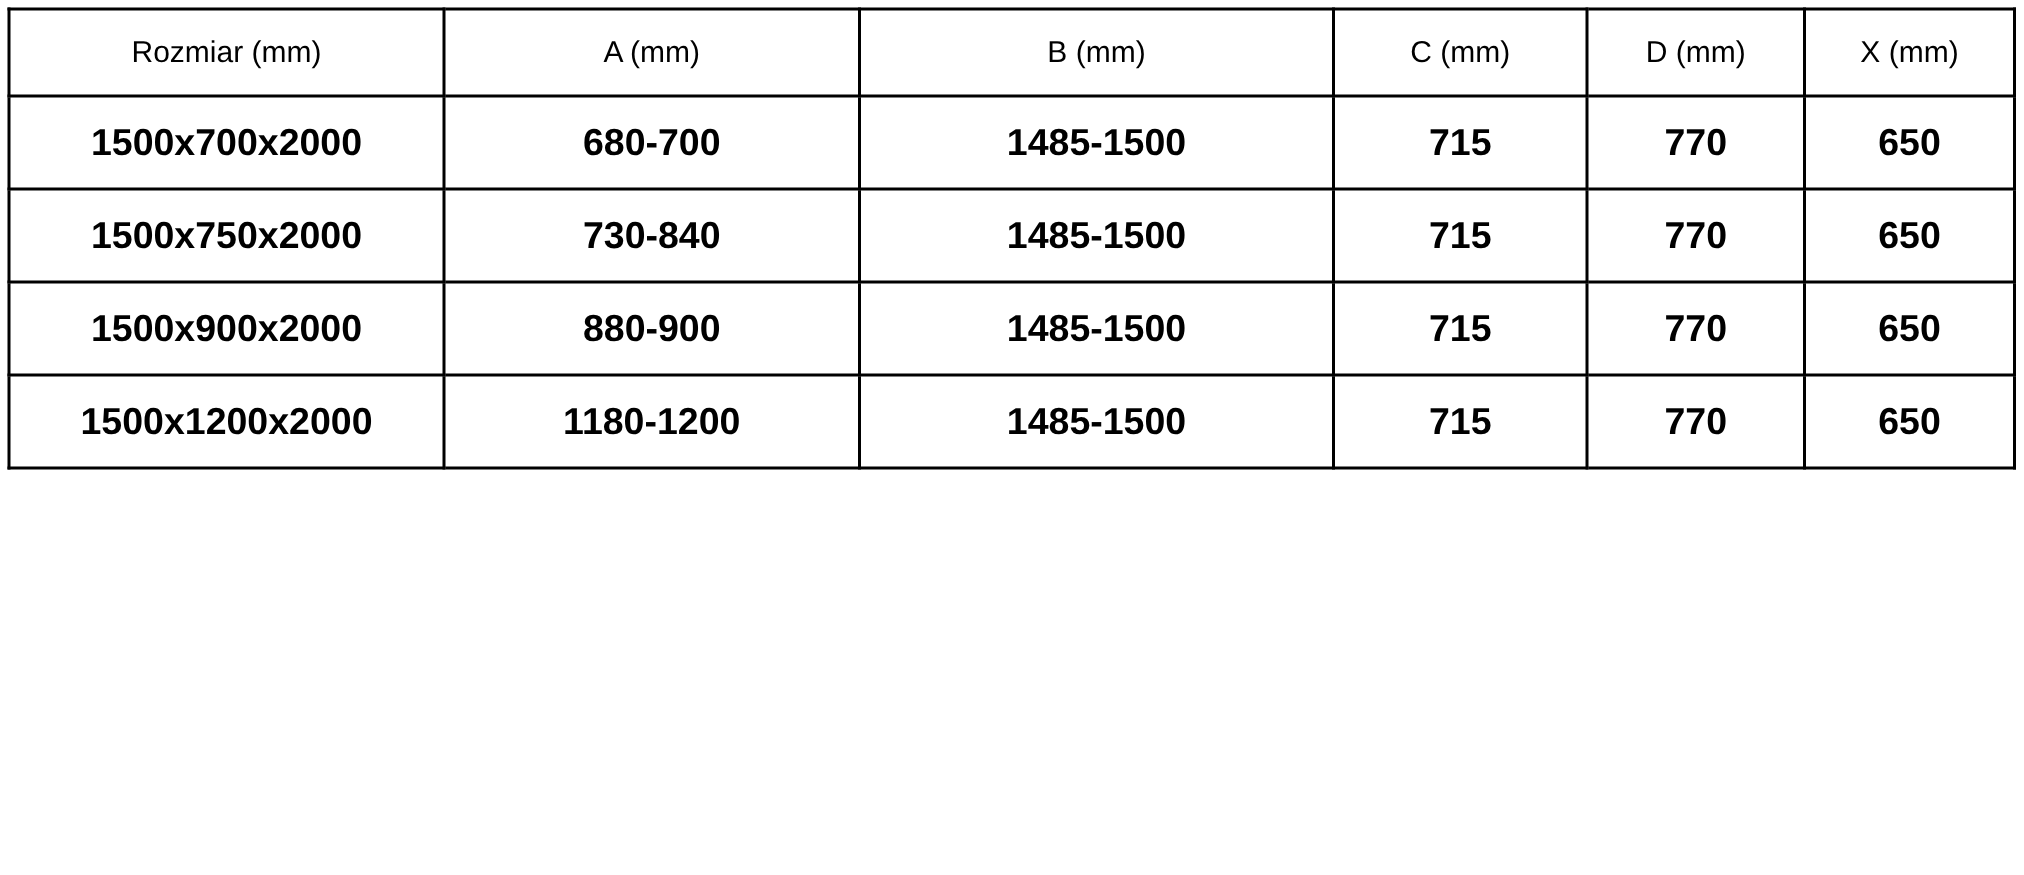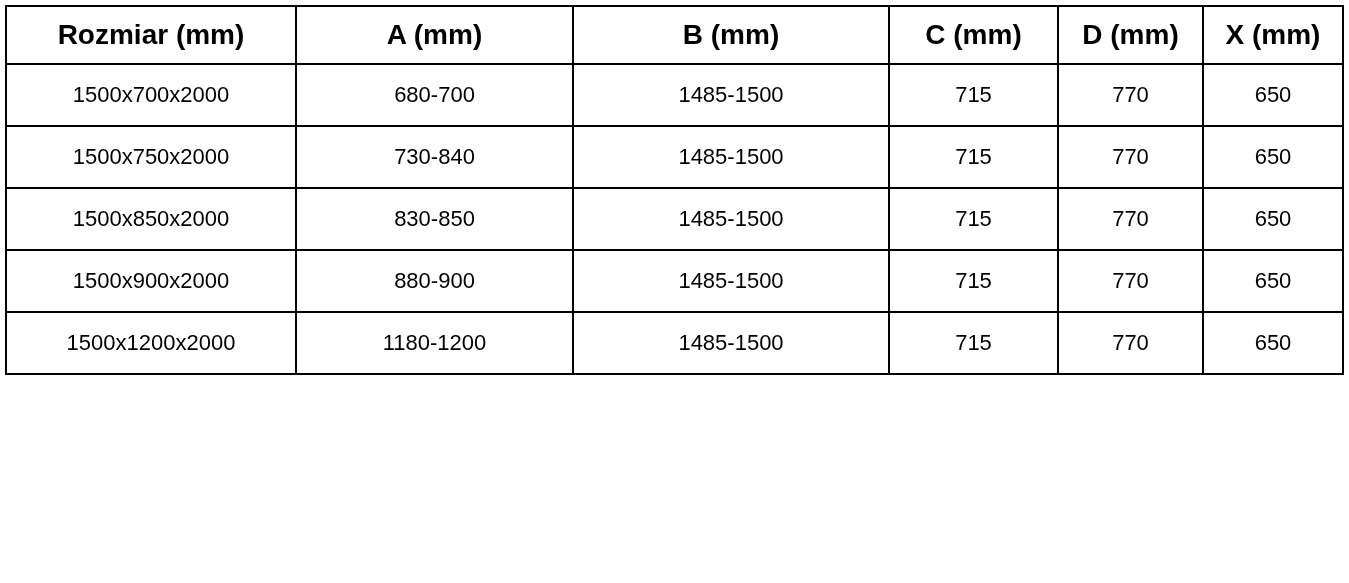--- a/index.html
+++ b/index.html
@@ -25,28 +25,28 @@
   table.spec-table td {
     border: 2px solid #000000;
     text-align: center;
     vertical-align: middle;
     padding: 0;
     overflow: hidden;
     white-space: nowrap;
   }
   table.spec-table th {
     height: 56px;
-    font-size: 28px;
-    font-weight: bold;
+    font-size: 20px;
+    font-weight: normal;
     border-radius: 19px;
   }
   table.spec-table td {
     height: 60px;
-    font-size: 22px;
-    font-weight: normal;
+    font-size: 25px;
+    font-weight: bold;
   }
   col.c-rozmiar { width: 290px; }
   col.c-a       { width: 277px; }
   col.c-b       { width: 316px; }
   col.c-c       { width: 169px; }
   col.c-d       { width: 145px; }
   col.c-x       { width: 140px; }
 </style>
 </head>
 <body>
@@ -82,28 +82,20 @@
         </tr>
         <tr>
           <td>1500x750x2000</td>
           <td>730-840</td>
           <td>1485-1500</td>
           <td>715</td>
           <td>770</td>
           <td>650</td>
         </tr>
         <tr>
-          <td>1500x850x2000</td>
-          <td>830-850</td>
-          <td>1485-1500</td>
-          <td>715</td>
-          <td>770</td>
-          <td>650</td>
-        </tr>
-        <tr>
           <td>1500x900x2000</td>
           <td>880-900</td>
           <td>1485-1500</td>
           <td>715</td>
           <td>770</td>
           <td>650</td>
         </tr>
         <tr>
           <td>1500x1200x2000</td>
           <td>1180-1200</td>

